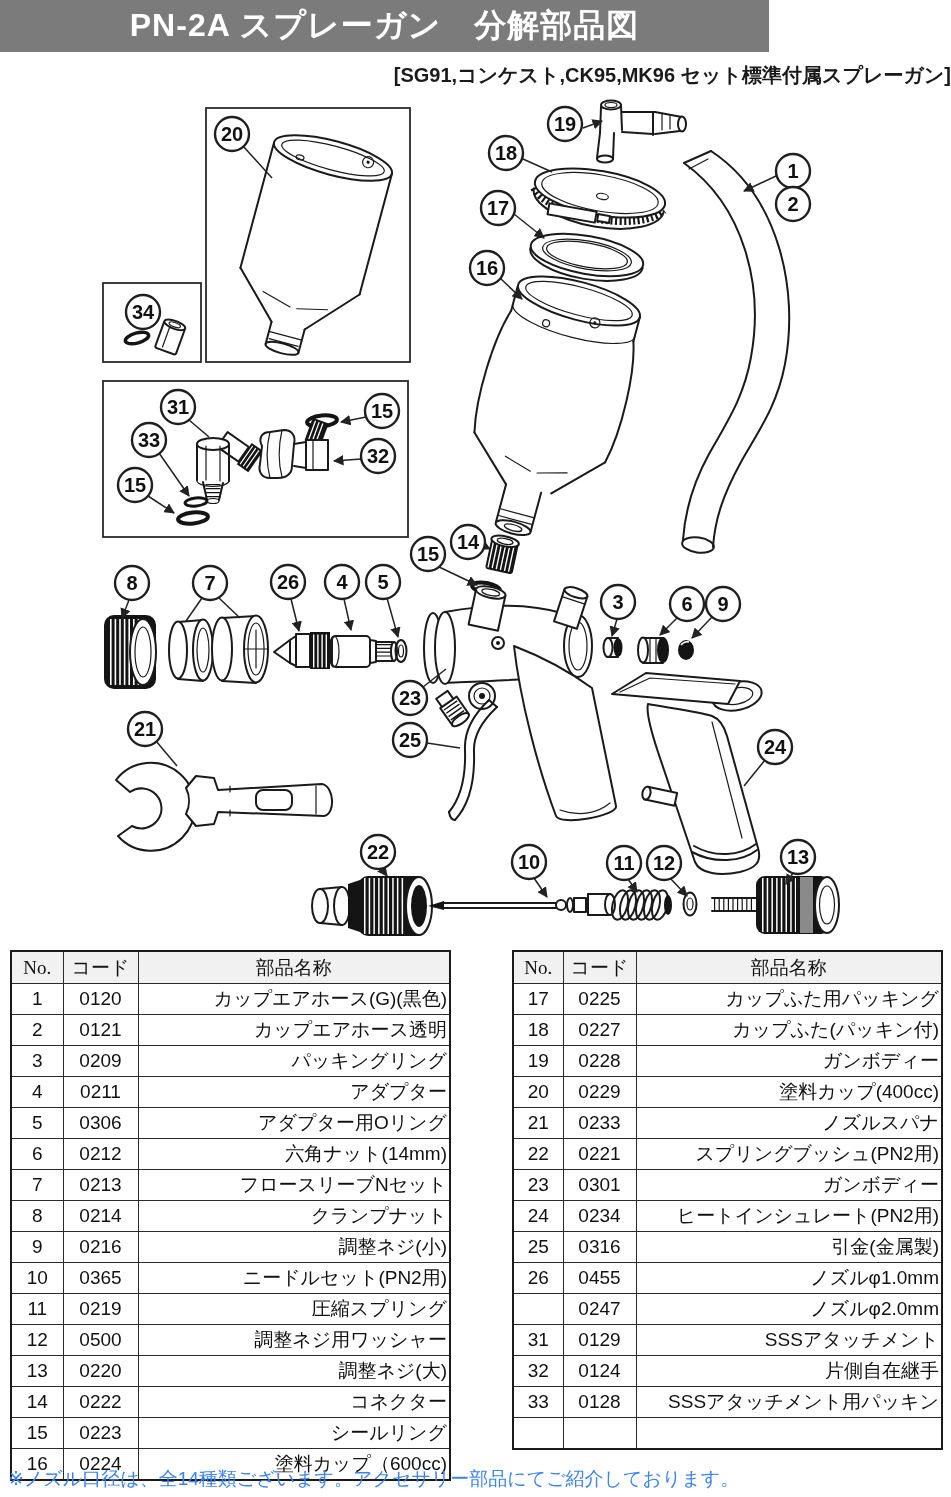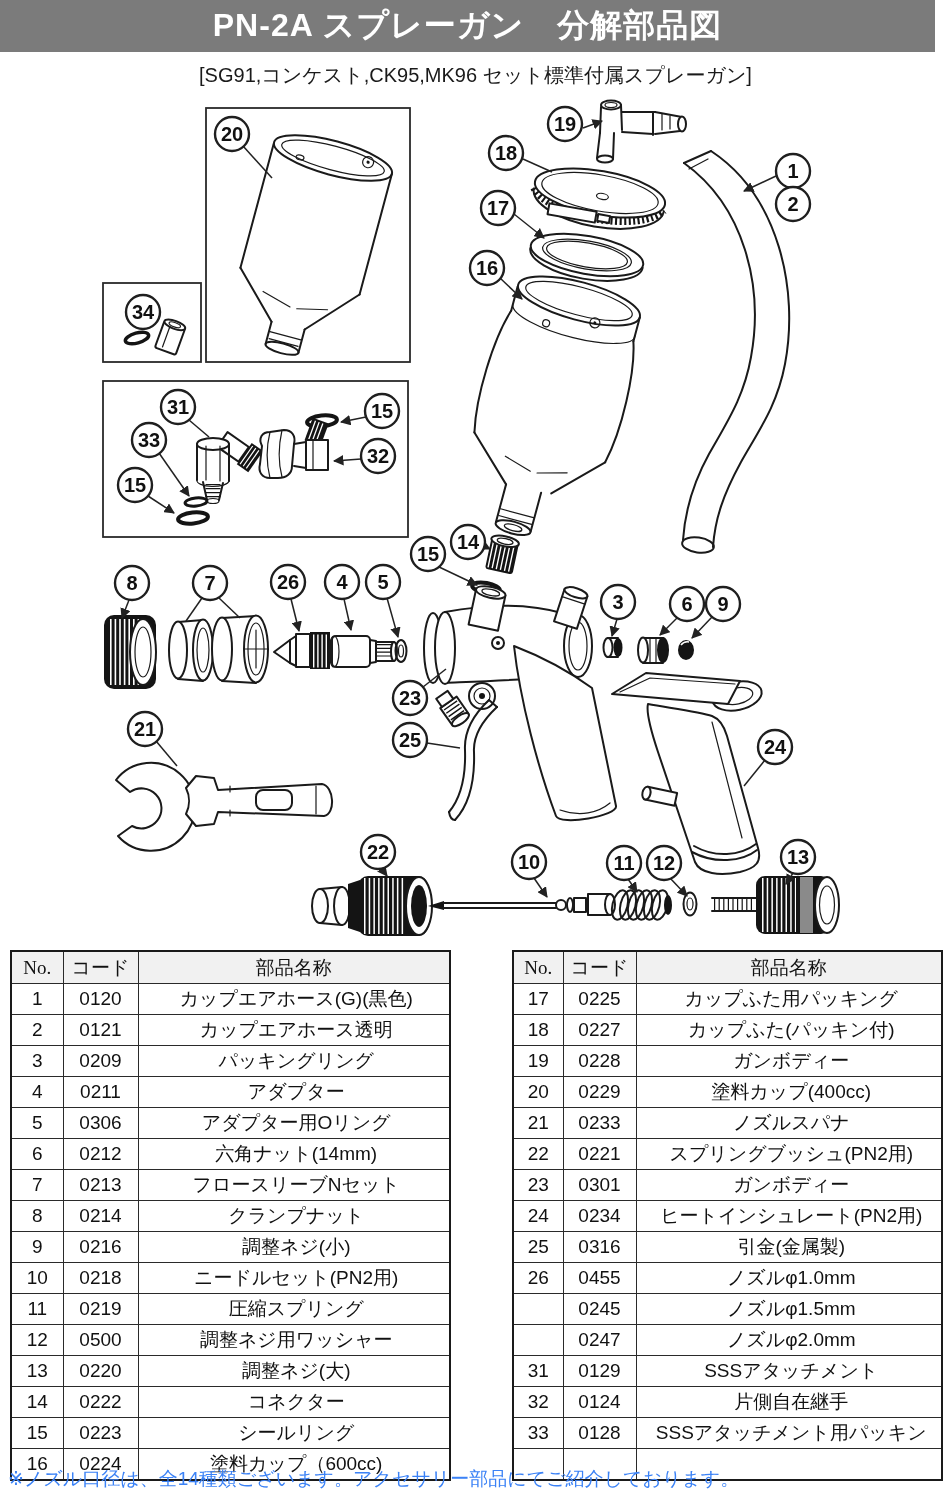--- a/index.html
+++ b/index.html
@@ -1,29 +1,29 @@
 <!DOCTYPE html>
 <html><head>
 <meta charset="utf-8">
 <style>
   html,body{margin:0;padding:0;}
   body{
     width:951px;height:1497px;position:relative;background:#ffffff;overflow:hidden;
     font-family:"Liberation Sans","DejaVu Sans",sans-serif;color:#111;
   }
   .header-bar{
-    position:absolute;left:0;top:0;width:935px;height:52px;background:#7b7b7b;
+    position:absolute;left:0;top:0;width:769px;height:52px;background:#7b7b7b;
     display:flex;align-items:center;justify-content:center;
   }
   .header-title{
     color:#ffffff;font-size:32px;font-weight:600;letter-spacing:1px;white-space:nowrap;
   }
   .subtitle{
-    position:absolute;left:0;top:62px;width:951px;text-align:center;
-    font-size:20px;font-weight:400;color:#1a1a1a;white-space:nowrap;
+    position:absolute;left:0;top:62px;width:951px;text-align:right;
+    font-size:20px;font-weight:700;color:#1a1a1a;white-space:nowrap;
   }
   svg.diagram{position:absolute;left:0;top:0;}
   .ln{fill:none;stroke:#1a1a1a;stroke-width:2;stroke-linecap:round;stroke-linejoin:round;}
   .lnf{fill:#ffffff;stroke:#1a1a1a;stroke-width:2;stroke-linejoin:round;}
   .thin{stroke-width:1.2;}
   .blk{fill:#141414;stroke:none;}
   .gry{fill:#8a8a8a;stroke:none;}
   .ws{stroke:#ffffff;fill:none;}
   .bs{stroke:#141414;fill:none;}
   .box{fill:none;stroke:#2a2a2a;stroke-width:1.8;}
@@ -34,21 +34,21 @@
     position:absolute;border-collapse:collapse;table-layout:fixed;background:#fff;
     font-family:"Liberation Sans","DejaVu Sans",sans-serif;font-size:19px;color:#111;
     border:2px solid #1a1a1a;
   }
   .parts-table th,.parts-table td{
     border:1px solid #2a2a2a;height:30px;padding:0 2px;font-weight:normal;
     white-space:nowrap;overflow:hidden;
   }
   .parts-table th{background:#f1f1f1;text-align:center;height:31px;font-family:Liberation Serif, serif;}
   .parts-table td.c0,.parts-table td.c1{text-align:center;}
-  .parts-table td.c2{text-align:center;padding-left:7px;}
+  .parts-table td.c2{text-align:right;padding-left:7px;}
   .footnote{
     position:absolute;left:8px;top:1466px;font-size:19px;color:#3b82f6;white-space:nowrap;
   }
 </style>
 </head>
 <body>
 
 <div class="header-bar" style="background: rgb(123, 123, 123);">
   <div class="header-title">PN-2A スプレーガン　分解部品図</div>
 </div>
@@ -566,21 +566,21 @@
         <td class="c1">0214</td>
         <td class="c2">クランプナット</td>
       </tr>
       <tr>
         <td class="c0">9</td>
         <td class="c1">0216</td>
         <td class="c2">調整ネジ(小)</td>
       </tr>
       <tr>
         <td class="c0">10</td>
-        <td class="c1">0218</td>
+        <td class="c1">0365</td>
         <td class="c2">ニードルセット(PN2用)</td>
       </tr>
       <tr>
         <td class="c0">11</td>
         <td class="c1">0219</td>
         <td class="c2">圧縮スプリング</td>
       </tr>
       <tr>
         <td class="c0">12</td>
         <td class="c1">0500</td>
@@ -668,25 +668,20 @@
         <td class="c1">0316</td>
         <td class="c2">引金(金属製)</td>
       </tr>
       <tr>
         <td class="c0">26</td>
         <td class="c1">0455</td>
         <td class="c2">ノズルφ1.0mm</td>
       </tr>
       <tr>
         <td class="c0"></td>
-        <td class="c1">0245</td>
-        <td class="c2">ノズルφ1.5mm</td>
-      </tr>
-      <tr>
-        <td class="c0"></td>
         <td class="c1">0247</td>
         <td class="c2">ノズルφ2.0mm</td>
       </tr>
       <tr>
         <td class="c0">31</td>
         <td class="c1">0129</td>
         <td class="c2">SSSアタッチメント</td>
       </tr>
       <tr>
         <td class="c0">32</td>

